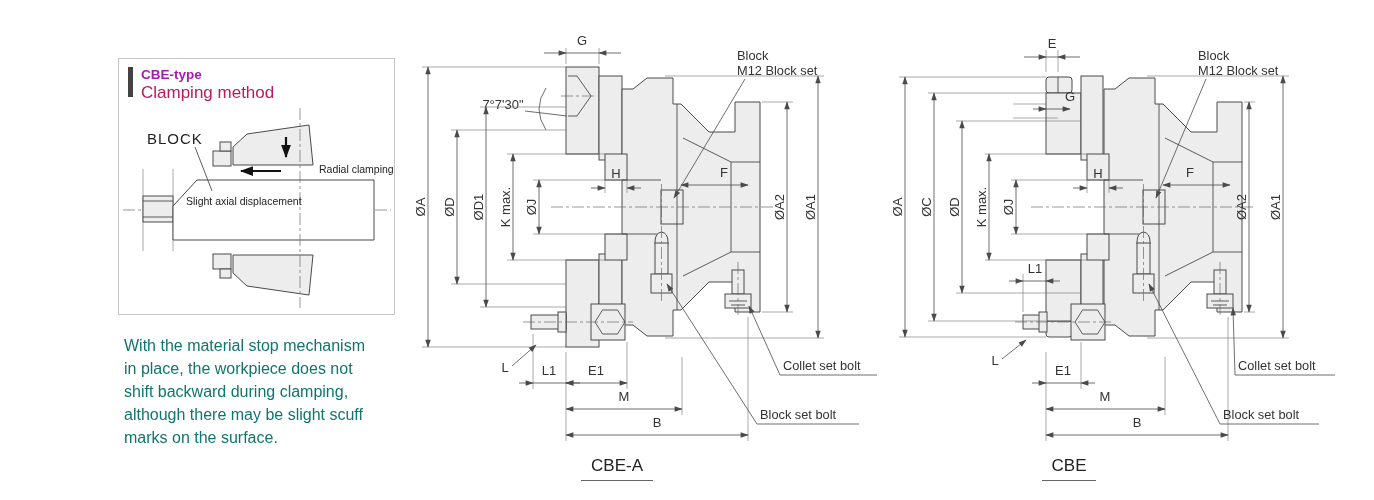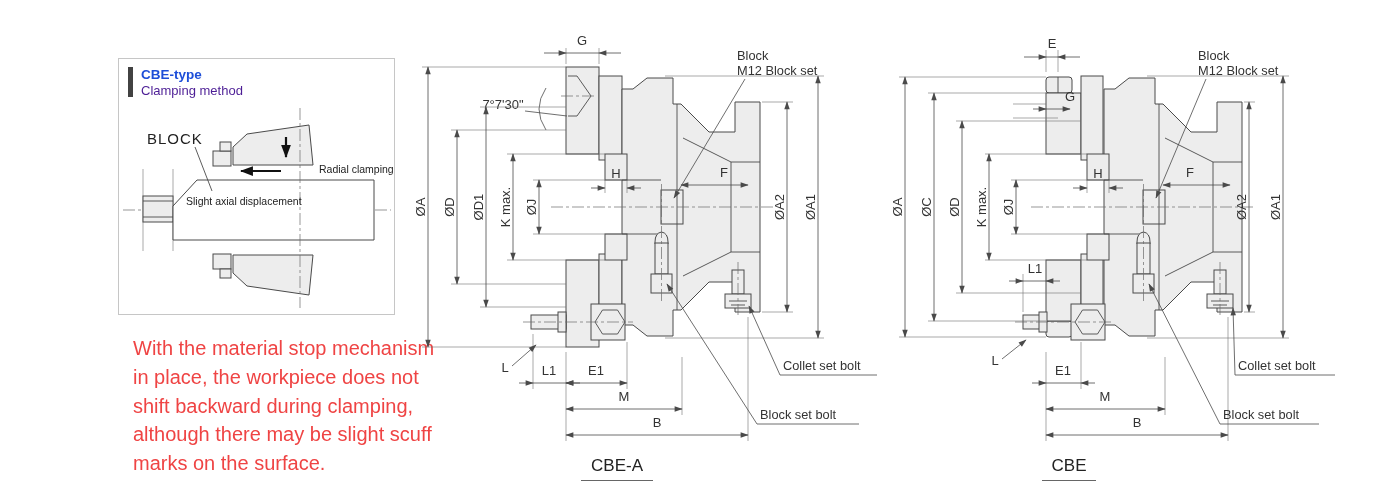--- a/index.html
+++ b/index.html
@@ -3,25 +3,25 @@
 <meta charset="utf-8">
 <style>
   html,body{margin:0;padding:0;background:#fff;}
   .canvas{position:relative;width:1374px;height:500px;background:#ffffff;overflow:hidden;
           font-family:"Liberation Sans",sans-serif;}
   
   .panel{position:absolute;left:118px;top:58px;width:277px;height:257px;
          border:1px solid #c6c6c6;background:#fff;box-sizing:border-box;}
   .panel-head{position:absolute;left:9px;top:8px;display:flex;align-items:flex-start;}
   .head-bar{width:5px;height:30px;background:#424242;margin-right:8px;}
-  .head-title{font-size:13.5px;font-weight:bold;color:#1d4ed8;line-height:1.15;}
-  .head-sub{font-size:13px;color:#4c1d95;line-height:1.2;}
+  .head-title{font-size:13.5px;font-weight:bold;color:#a21caf;line-height:1.15;}
+  .head-sub{font-size:17px;color:#be185d;line-height:1.2;}
   .clamp-svg{position:absolute;left:0;top:42px;}
-  .desc{position:absolute;left:133px;top:334px;width:305px;font-size:20px;line-height:1.44;
-        color:#ef4444;white-space:pre-line;}
+  .desc{position:absolute;left:124px;top:334px;width:305px;font-size:16px;line-height:1.44;
+        color:#0f766e;white-space:pre-line;}
   
   .dwg{position:absolute;top:12px;}
   .dwg-cbea{left:415px;}
   .dwg-cbe{left:885px;}
   .dwg-title{position:absolute;top:456px;text-align:center;font-size:17px;color:#222;}
   .dwg-title span{display:inline-block;border-bottom:1.3px solid #666;padding:0 10px 4px;}
   .t-cbea{left:560px;width:114px;}
   .t-cbe{left:1012px;width:114px;}
   
   .ol{fill:#ededed;stroke:#4a4a4a;stroke-width:1;stroke-linejoin:miter;}

